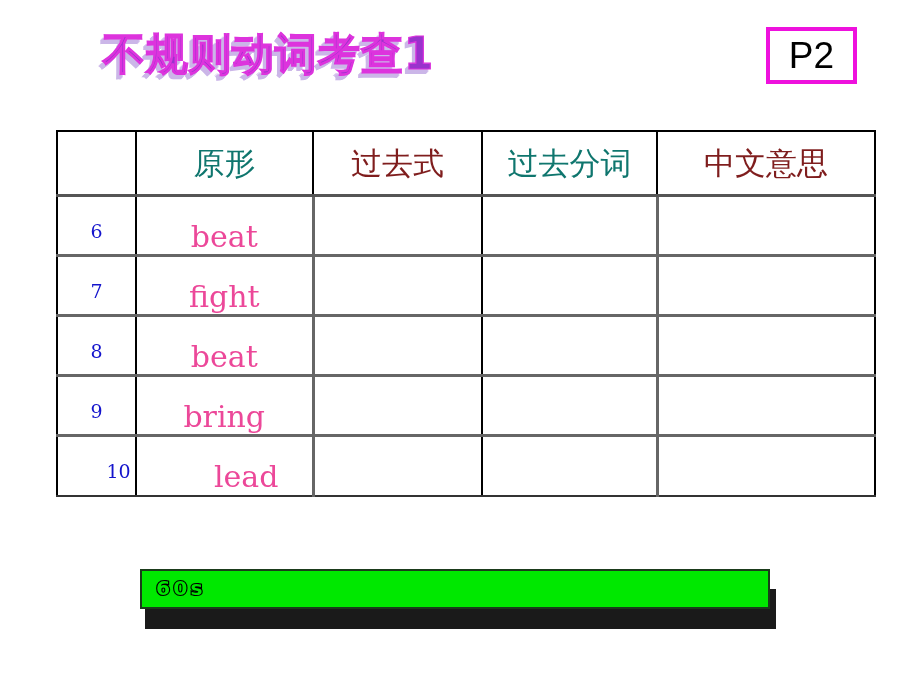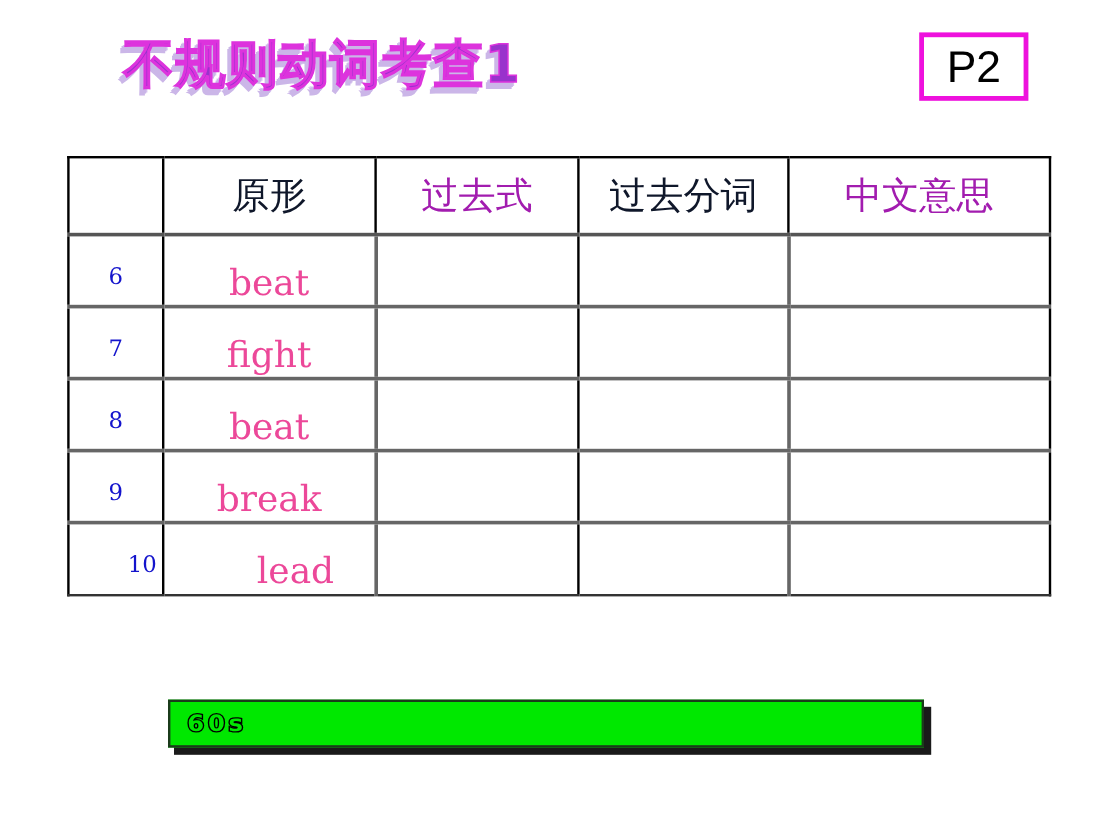--- a/index.html
+++ b/index.html
@@ -96,22 +96,22 @@
     border-top: 2px solid #000000;
     border-bottom: 3px solid #555555;
     border-left: 2px solid #000000;
     font-size: 31px;
     line-height: 62px;
     font-family: "DejaVu Serif", "Liberation Serif", serif;
   }
   .verb-table thead td:last-child {
     border-right: 2px solid #000000;
   }
-  .hd-black { color: #0f172a; }
-  .hd-blue  { color: #a21caf; }
+  .hd-black { color: #0f766e; }
+  .hd-blue  { color: #7f1d1d; }
 
   .verb-table tbody tr {
     height: 60px;
   }
   .verb-table tbody td {
     border-bottom: 3px solid #666666;
     border-left: 2px solid #000000;
     position: relative;
   }
   .verb-table tbody td.gray-left {
@@ -148,21 +148,21 @@
     position: absolute;
     left: 145px;
     top: 589px;
     width: 631px;
     height: 40px;
     background: #1a1a1a;
   }
   .timer-bar {
     position: absolute;
     left: 140px;
-    top: 583px;
+    top: 569px;
     width: 630px;
     height: 40px;
     box-sizing: border-box;
     background: #00E800;
     border: 2px solid #1b3b1b;
     display: flex;
     align-items: center;
     overflow: hidden;
   }
   .timer-label {
@@ -235,21 +235,21 @@
           </td>
         <td class="col-past gray-left blank-cell"></td>
         <td class="col-pp blank-cell"></td>
         <td class="col-cn gray-left blank-cell"></td>
       </tr>
       <tr>
         <td class="col-idx">
             <span class="row-num">9</span>
           </td>
         <td class="col-base">
-            <span class="verb-word">break</span>
+            <span class="verb-word">bring</span>
           </td>
         <td class="col-past gray-left blank-cell"></td>
         <td class="col-pp blank-cell"></td>
         <td class="col-cn gray-left blank-cell"></td>
       </tr>
       <tr>
         <td class="col-idx">
             <span class="row-num">10</span>
           </td>
         <td class="col-base">

